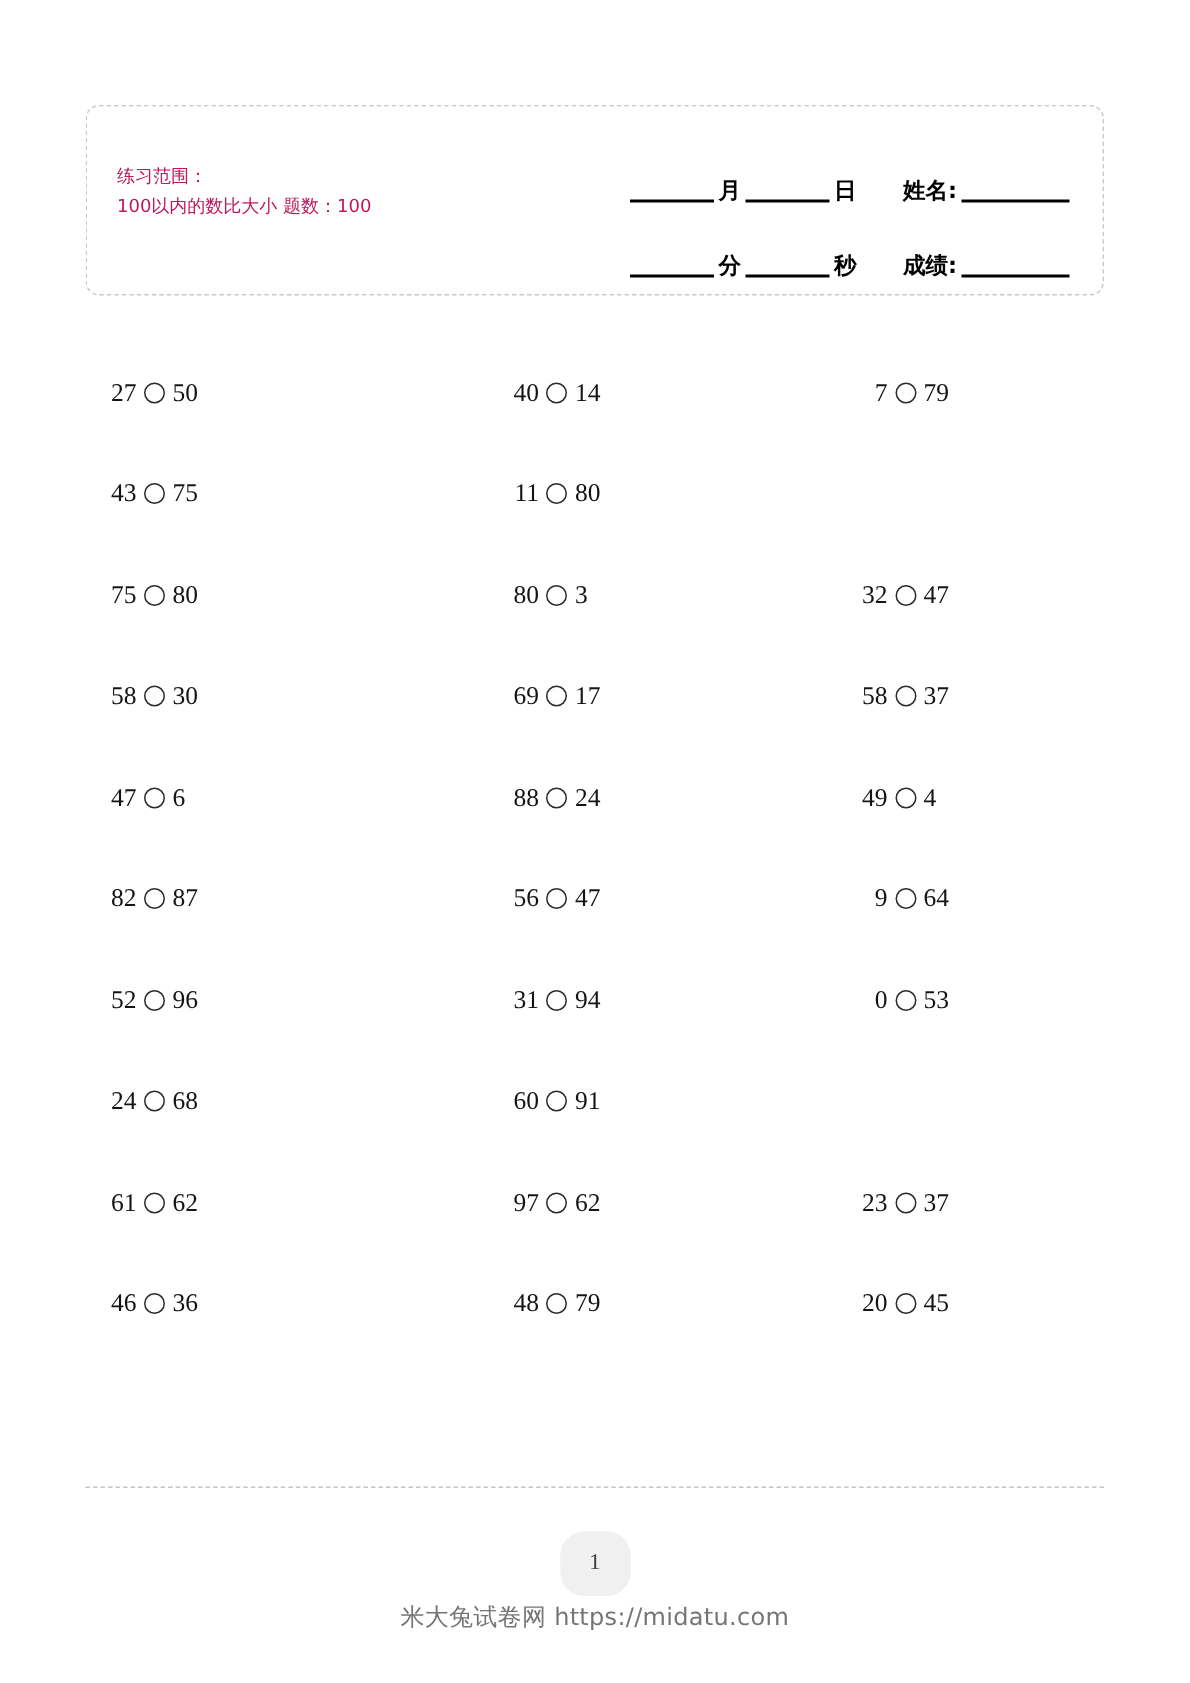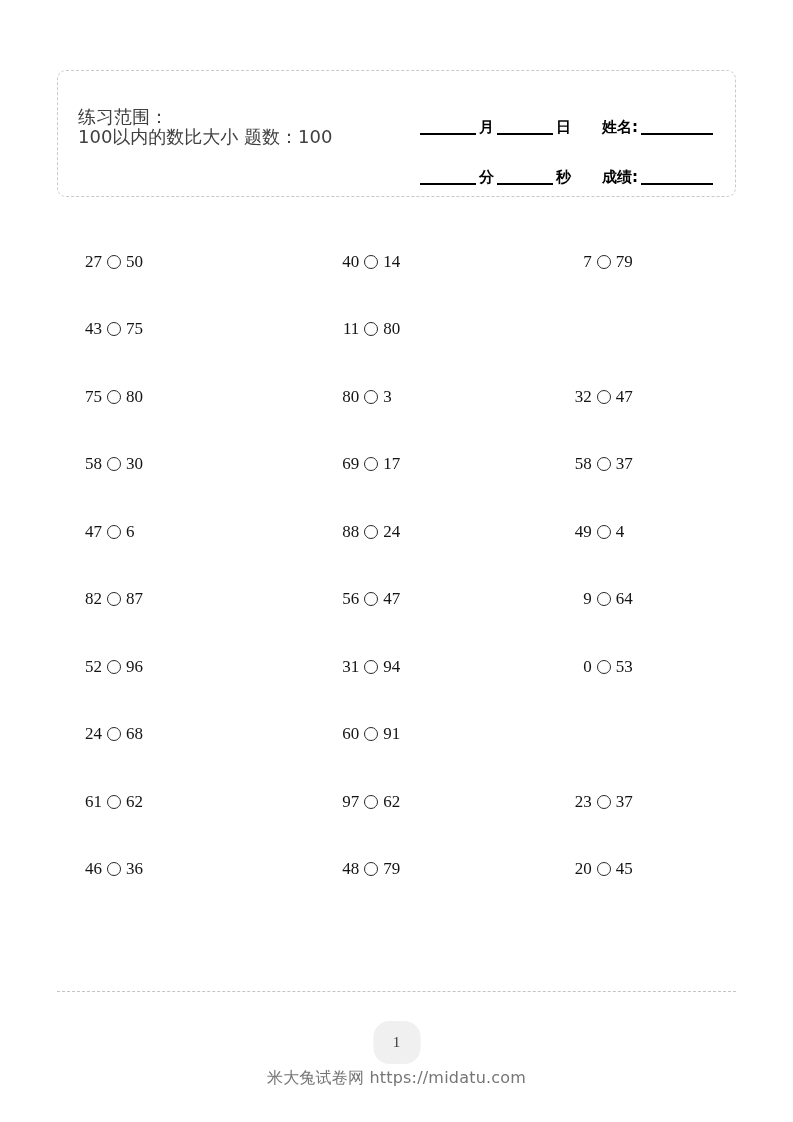--- a/index.html
+++ b/index.html
@@ -33,23 +33,23 @@
     border: 1px dashed #c9c9c9;
     border-radius: 9px;
     box-sizing: border-box;
   }
 
   .range-block {
     position: absolute;
     left: 20px;
     top: 36px;
     font-family: "DejaVu Sans", "Liberation Sans", sans-serif;
-    font-size: 18px;
+    font-size: 12px;
     line-height: 20px;
-    color: #404040;
+    color: #be185d;
     white-space: nowrap;
   }
   .range-line1 { display: block; }
   .range-line2 { display: block; }
 
   .meta-block {
     position: absolute;
     right: 22px;
     top: 20px;
     width: 330px;
@@ -100,21 +100,21 @@
     align-items: center;
   }
   .prob-inner {
     display: flex;
     align-items: center;
     margin-left: 28px;
     font-family: "Liberation Serif", "DejaVu Serif", serif;
     font-size: 17px;
     color: #141414;
   }
-  .prob-cell:nth-child(1) .prob-inner { margin-left: 23px; }
+  .prob-cell:nth-child(1) .prob-inner { margin-left: 12px; }
   .prob-cell:nth-child(2) .prob-inner { margin-left: 54px; }
   .prob-cell:nth-child(3) .prob-inner { margin-left: 60px; }
 
   .operand {
     display: inline-block;
     min-width: 22px;
     text-align: right;
   }
   .operand-right {
     display: inline-block;

